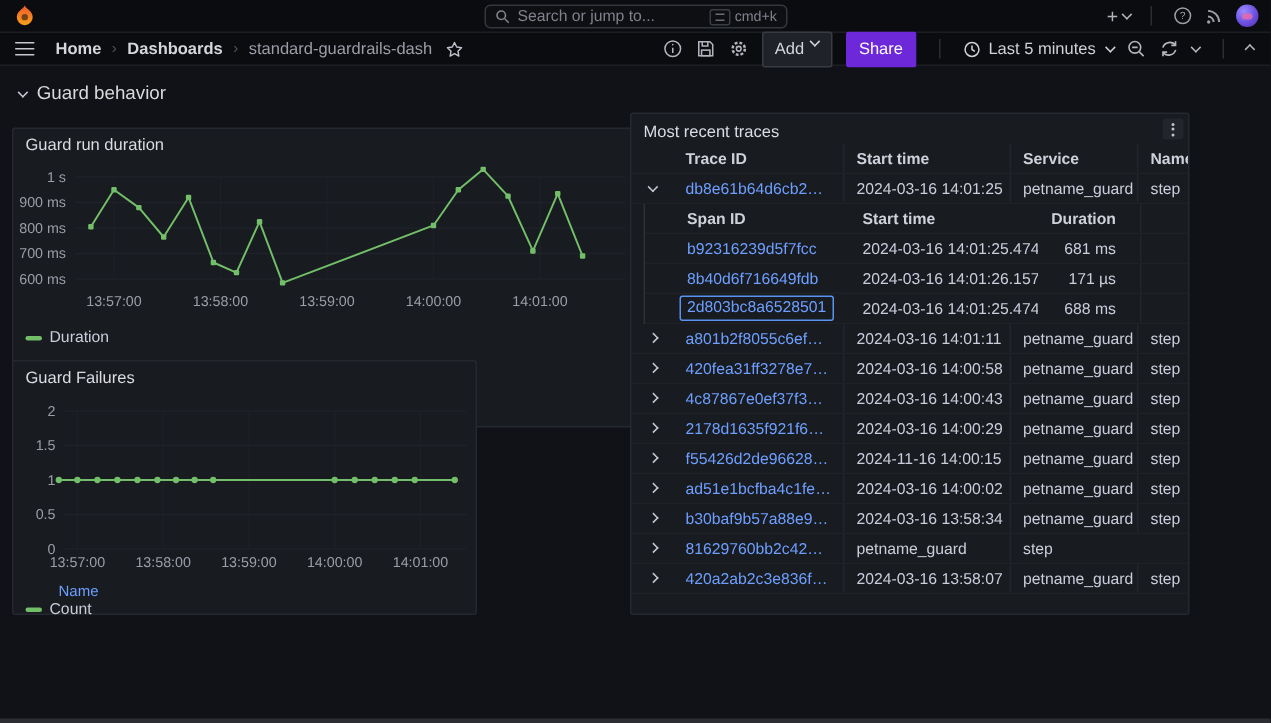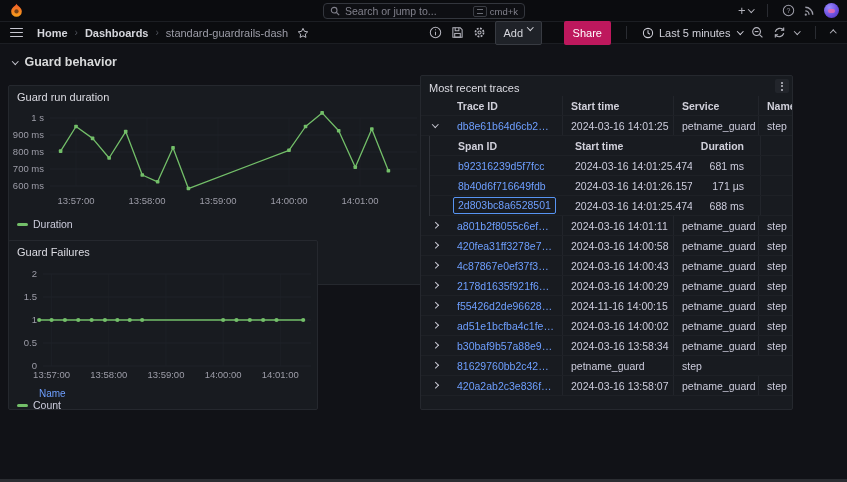--- a/index.html
+++ b/index.html
@@ -34,21 +34,21 @@
   .crumb{color:#d5d6dc;font-weight:700;cursor:pointer}
   .crumb.current{color:#9d9da8;font-weight:400}
   .crumb-sep{color:#50535b;font-size:10px}
   .nav-right{margin-left:auto;display:flex;align-items:center;gap:9px}
   .btn{display:inline-flex;align-items:flex-start;gap:5px;font-size:11px;border-radius:2px;padding:5px 8px;cursor:pointer}
   .btn-secondary{background:#1f2228;border:1px solid #383b42;color:#d5d6dc}
   .btn-primary{border:1px solid transparent;color:#fff;font-weight:500}
   .time-picker{display:flex;align-items:center;gap:5px;font-size:11px;color:#d0d0d9;cursor:pointer}
   
   .section-head{position:absolute;left:13px;top:55px;display:flex;align-items:center;gap:7px;
-    font-size:12.5px;font-weight:700;color:#d8d9da;cursor:pointer}
+    font-size:12.5px;font-weight:400;color:#d8d9da;cursor:pointer}
   .panel{position:absolute;background:#181b20;border:1px solid #25282e;border-radius:2px;box-sizing:border-box}
   .panel-title{font-size:11px;font-weight:500;color:#dcdce3;padding:5px 8px 1px 8px;white-space:nowrap}
   #panel-duration{left:8px;top:85px;width:417px;height:200px}
   #panel-failures{left:8px;top:240px;width:310px;height:170px}
   #panel-traces{left:420px;top:75px;width:373px;height:335px}
   .legend-row{display:flex;align-items:center;gap:5px;padding-left:8px;font-size:10.5px;color:#ccccdc}
   .legend-dash{width:11px;height:3px;border-radius:2px;background:#73bf69}
   .legend-name-hdr{font-size:10px;color:#6e9fff;padding-left:30px;margin-top:1px;cursor:pointer}
   
   .panel-head{display:flex;align-items:center;height:20px}
@@ -163,21 +163,21 @@
     <span class="icon">
       <svg width="13" height="13" viewBox="0 0 14 14" fill="none" stroke="#b4b4bd">
         <circle cx="7" cy="7" r="4.4" stroke-width="1.8" stroke-dasharray="2 1.45"></circle>
         <circle cx="7" cy="7" r="1.7" stroke-width="1.1"></circle>
       </svg>
     </span>
     <span class="btn btn-secondary">
       <span>Add</span>
         <span class="chev sm"></span>
     </span>
-    <span class="btn btn-primary" id="share-btn" style="background: #be185d; margin-left: 13px;">
+    <span class="btn btn-primary" id="share-btn" style="background: #6d28d9;">
       <span>Share</span>
     </span>
     <span class="vdiv"></span>
     <span class="time-picker">
       <span class="icon">
         <svg width="12" height="12" viewBox="0 0 14 14" fill="none" stroke="#d0d0d9" stroke-width="1.2">
           <circle cx="7" cy="7" r="5.4"></circle>
             <path d="M7 3.8V7l2.2 1.4"></path>
         </svg>
       </span>

